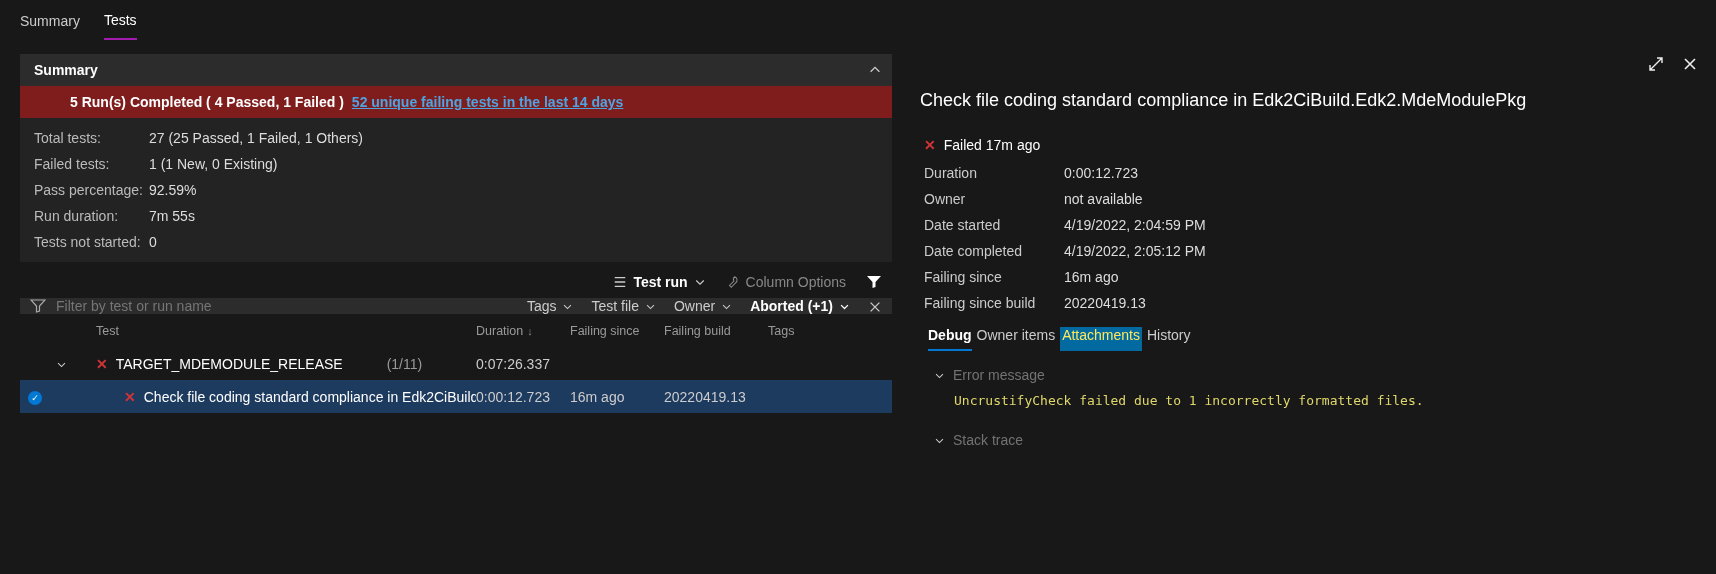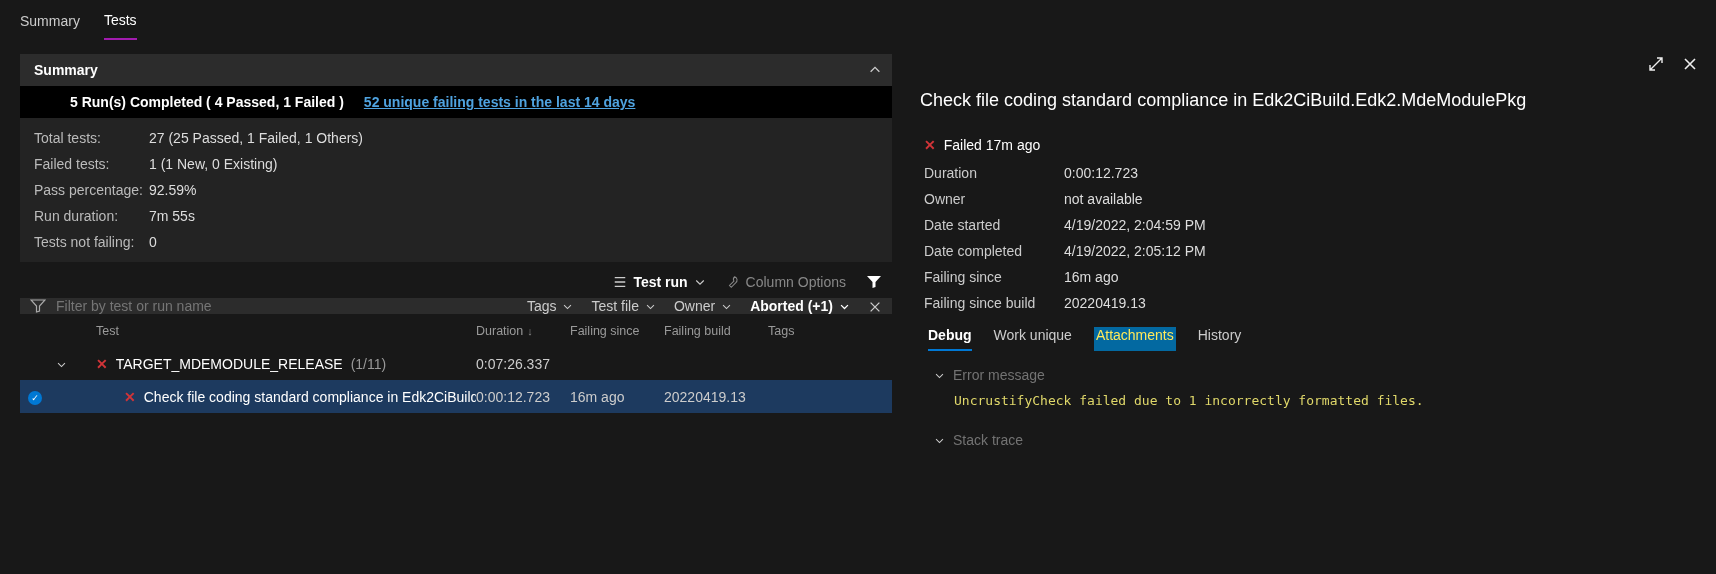--- a/index.html
+++ b/index.html
@@ -51,22 +51,22 @@
     align-items: center;
     justify-content: space-between;
     background: #2c2c2c;
     padding: 8px 14px;
     font-weight: 600;
     color: #fff;
   }
   .run-bar {
     display: flex;
     align-items: center;
-    gap: 20px;
-    background: #000000;
+    gap: 8px;
+    background: #7f1d1d;
     color: #fff;
     font-weight: 600;
     padding: 8px 14px 8px 50px;
   }
   .run-bar a {
     color: #4fa3e0;
     text-decoration: underline;
     font-weight: 600;
   }
   .stats {
@@ -124,21 +124,21 @@
   .table-head, .table-row {
     display: grid;
     grid-template-columns: 28px 40px 380px 94px 94px 104px 80px;
     align-items: center;
     padding: 6px 8px;
   }
   .table-head { color: #9a9a9a; font-size: 12.5px; padding-top: 10px; padding-bottom: 10px; }
   .table-row { padding: 8px 8px; }
   .table-row.selected { background: #1d3a5f; }
   .row-name { display: flex; align-items: center; gap: 8px; white-space: nowrap; overflow: hidden; text-overflow: ellipsis; }
-  .row-name .cnt { color: #999; }
+  .row-name .cnt { color: #999; margin-left: 36px; }
   .x-icon { color: #d13438; font-weight: bold; }
   .chev { display:inline-block; width:10px; text-align:center; color:#ccc; }
   .check-circle {
     width: 14px; height: 14px; border-radius: 50%;
     background: #0078d4; display:inline-flex; align-items:center; justify-content:center;
     color:#fff; font-size:9px;
   }
   .icon-sort { color:#888; font-size:11px; margin-left:4px; }
   
   .right {
@@ -163,21 +163,21 @@
     display:flex; align-items:center; justify-content:space-between;
     padding: 8px 14px 8px 8px;
     font-weight:600; color:#fff;
   }
   .rd-body { padding: 10px 8px; }
   .status-line { display:flex; align-items:center; gap:8px; margin-bottom:12px; }
   .kv { display:grid; grid-template-columns: 140px auto; row-gap:10px; }
   .kv .k { color:#ccc; }
   .kv .v { color:#ddd; }
   .subtabs {
-    display:flex; gap:22px; padding: 16px 4px 0 4px;
+    display:flex; gap:5px; padding: 16px 4px 0 4px;
   }
   .subtab { padding-bottom:6px; cursor:pointer; }
   .subtab.active { border-bottom:2px solid #0078d4; font-weight:600; color:#fff; }
   .subtab.highlight { background:#0369a1; color:#ffe95a; padding:0 2px 6px 2px; }
   .section-hdr { display:flex; align-items:center; gap:8px; padding: 16px 4px 0 10px; color:#737373; }
   .errmsg {
     margin: 10px 0 8px 30px;
     font-family: Consolas, monospace;
     color: #e0d86a;
     font-size: 13px;
@@ -212,21 +212,21 @@
       </div>
       <div class="stats">
         <span class="label">Total tests:</span>
         <span class="val">27 (25 Passed, 1 Failed, 1 Others)</span>
         <span class="label">Failed tests:</span>
         <span class="val">1 (1 New, 0 Existing)</span>
         <span class="label">Pass percentage:</span>
         <span class="val">92.59%</span>
         <span class="label">Run duration:</span>
         <span class="val">7m 55s</span>
-        <span class="label">Tests not failing:</span>
+        <span class="label">Tests not started:</span>
         <span class="val">0</span>
       </div>
     </div>
 
     <div class="toolbar">
       <span class="toolbar-item">
         <span>
           <svg width="14" height="14" viewBox="0 0 16 16">
               <path d="M2 3h12M2 8h12M2 13h12" stroke="#ccc" stroke-width="1.5"></path>
             </svg>
@@ -369,21 +369,21 @@
         <span class="k">Date completed</span>
         <span class="v">4/19/2022, 2:05:12 PM</span>
         <span class="k">Failing since</span>
         <span class="v">16m ago</span>
         <span class="k">Failing since build</span>
         <span class="v">20220419.13</span>
       </div>
 
       <div class="subtabs">
         <span class="subtab active">Debug</span>
-        <span class="subtab">Work unique</span>
+        <span class="subtab">Owner items</span>
         <span class="subtab highlight">Attachments</span>
         <span class="subtab">History</span>
       </div>
 
       <div class="section-hdr">
         <span>
           <svg width="11" height="11" viewBox="0 0 16 16">
               <path d="M3 6l5 5 5-5" stroke="#ccc" stroke-width="1.5" fill="none"></path>
             </svg>
         </span>

